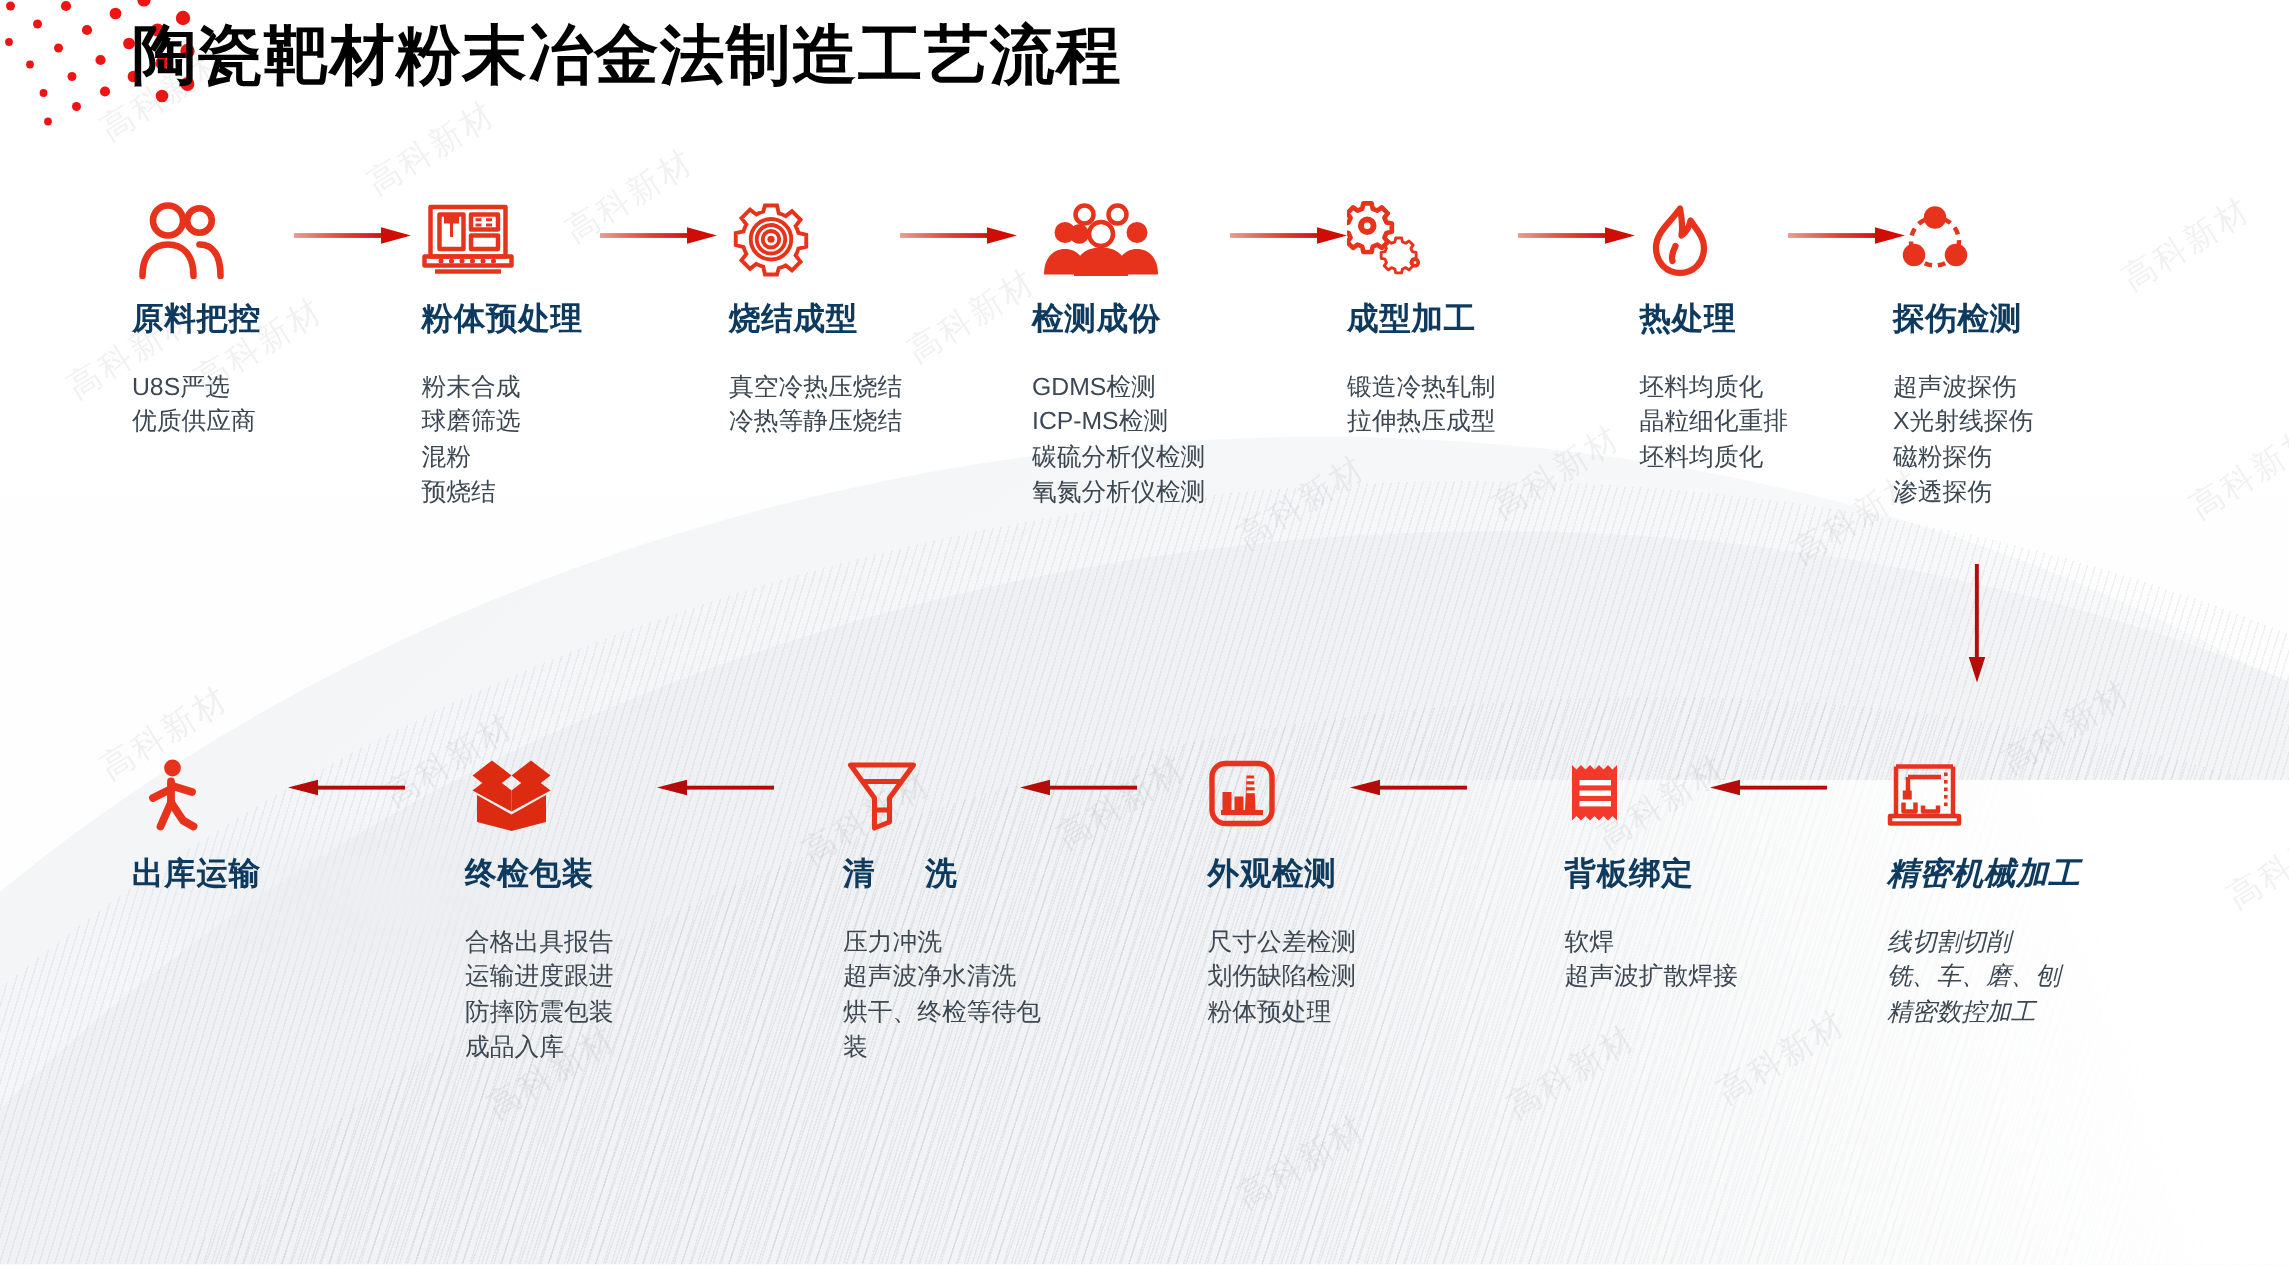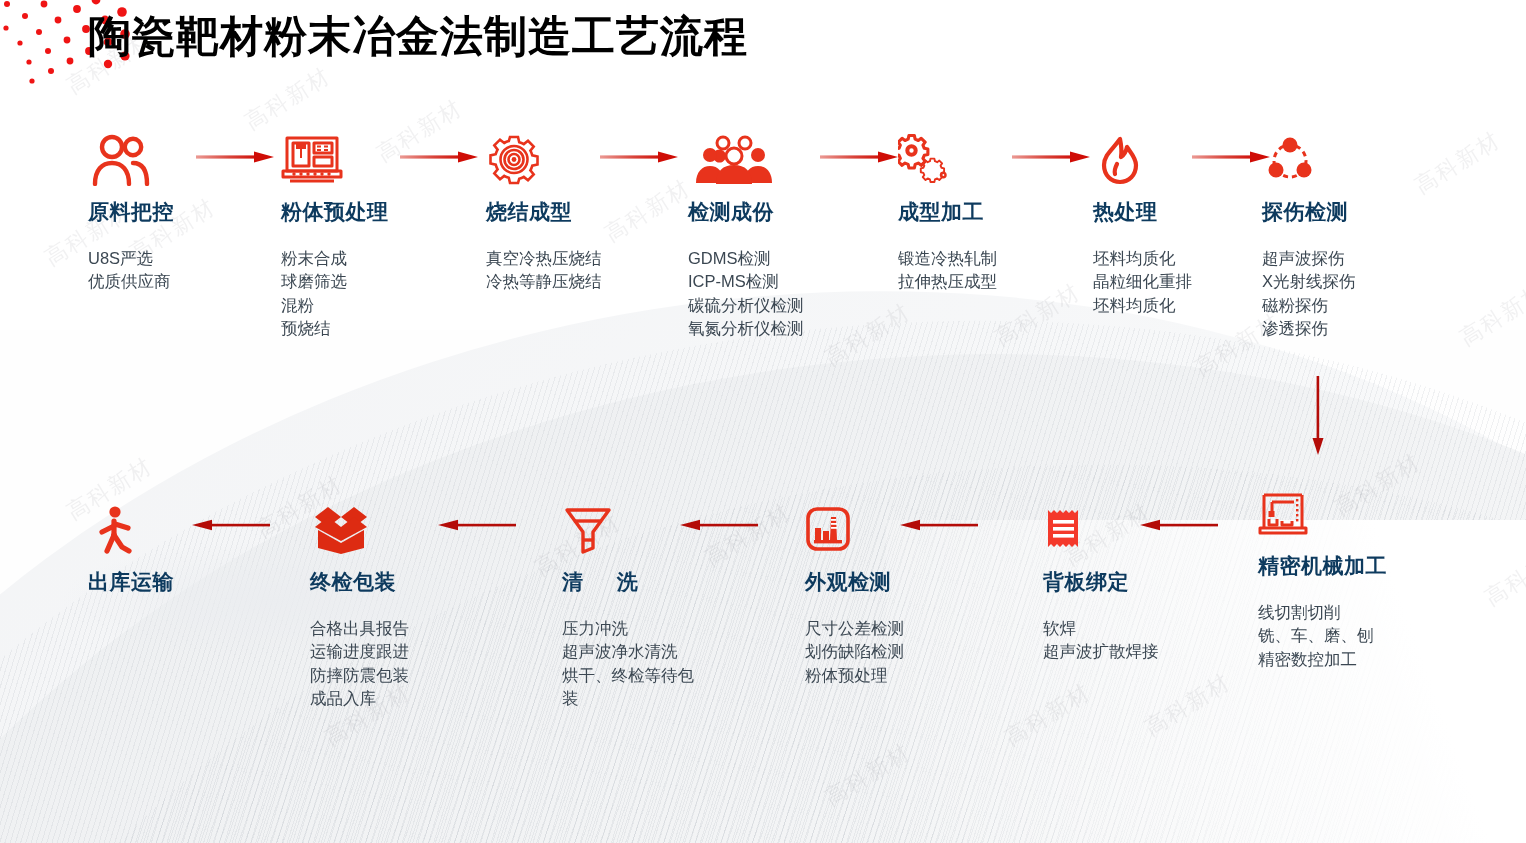--- a/index.html
+++ b/index.html
@@ -518,21 +518,21 @@
       <li>软焊</li>
       <li>超声波扩散焊接</li>
     </ul>
   </div>
 
   <svg class="arrow-l" style="left:1140px; top:518px;" viewBox="0 0 78 14">
     <rect x="16" y="5.8" width="62" height="2.6" fill="#b40c08"></rect>
     <polygon points="20,1.8 20,12.2 0,7" fill="#b40c08"></polygon>
   </svg>
 
-  <div class="node" style="left:1258px; top:484px;">
+  <div class="node" style="left:1258px; top:500px;font-style:italic;">
     <div class="icon-wrap">
       <svg width="60" height="52" viewBox="0 0 60 52">
         <g fill="none" stroke="#e8331c" stroke-width="3" stroke-linejoin="round">
           <path d="M6 7 L6 40"></path>
           <path d="M6 7 L44 7"></path>
           <path d="M44 7 L44 40"></path>
           <path d="M14 14 L14 26"></path>
           <path d="M14 14 L36 14"></path>
           <rect x="2" y="40" width="46" height="5"></rect>
           <path d="M11 31 L11 37 L19 37 L19 31"></path>

